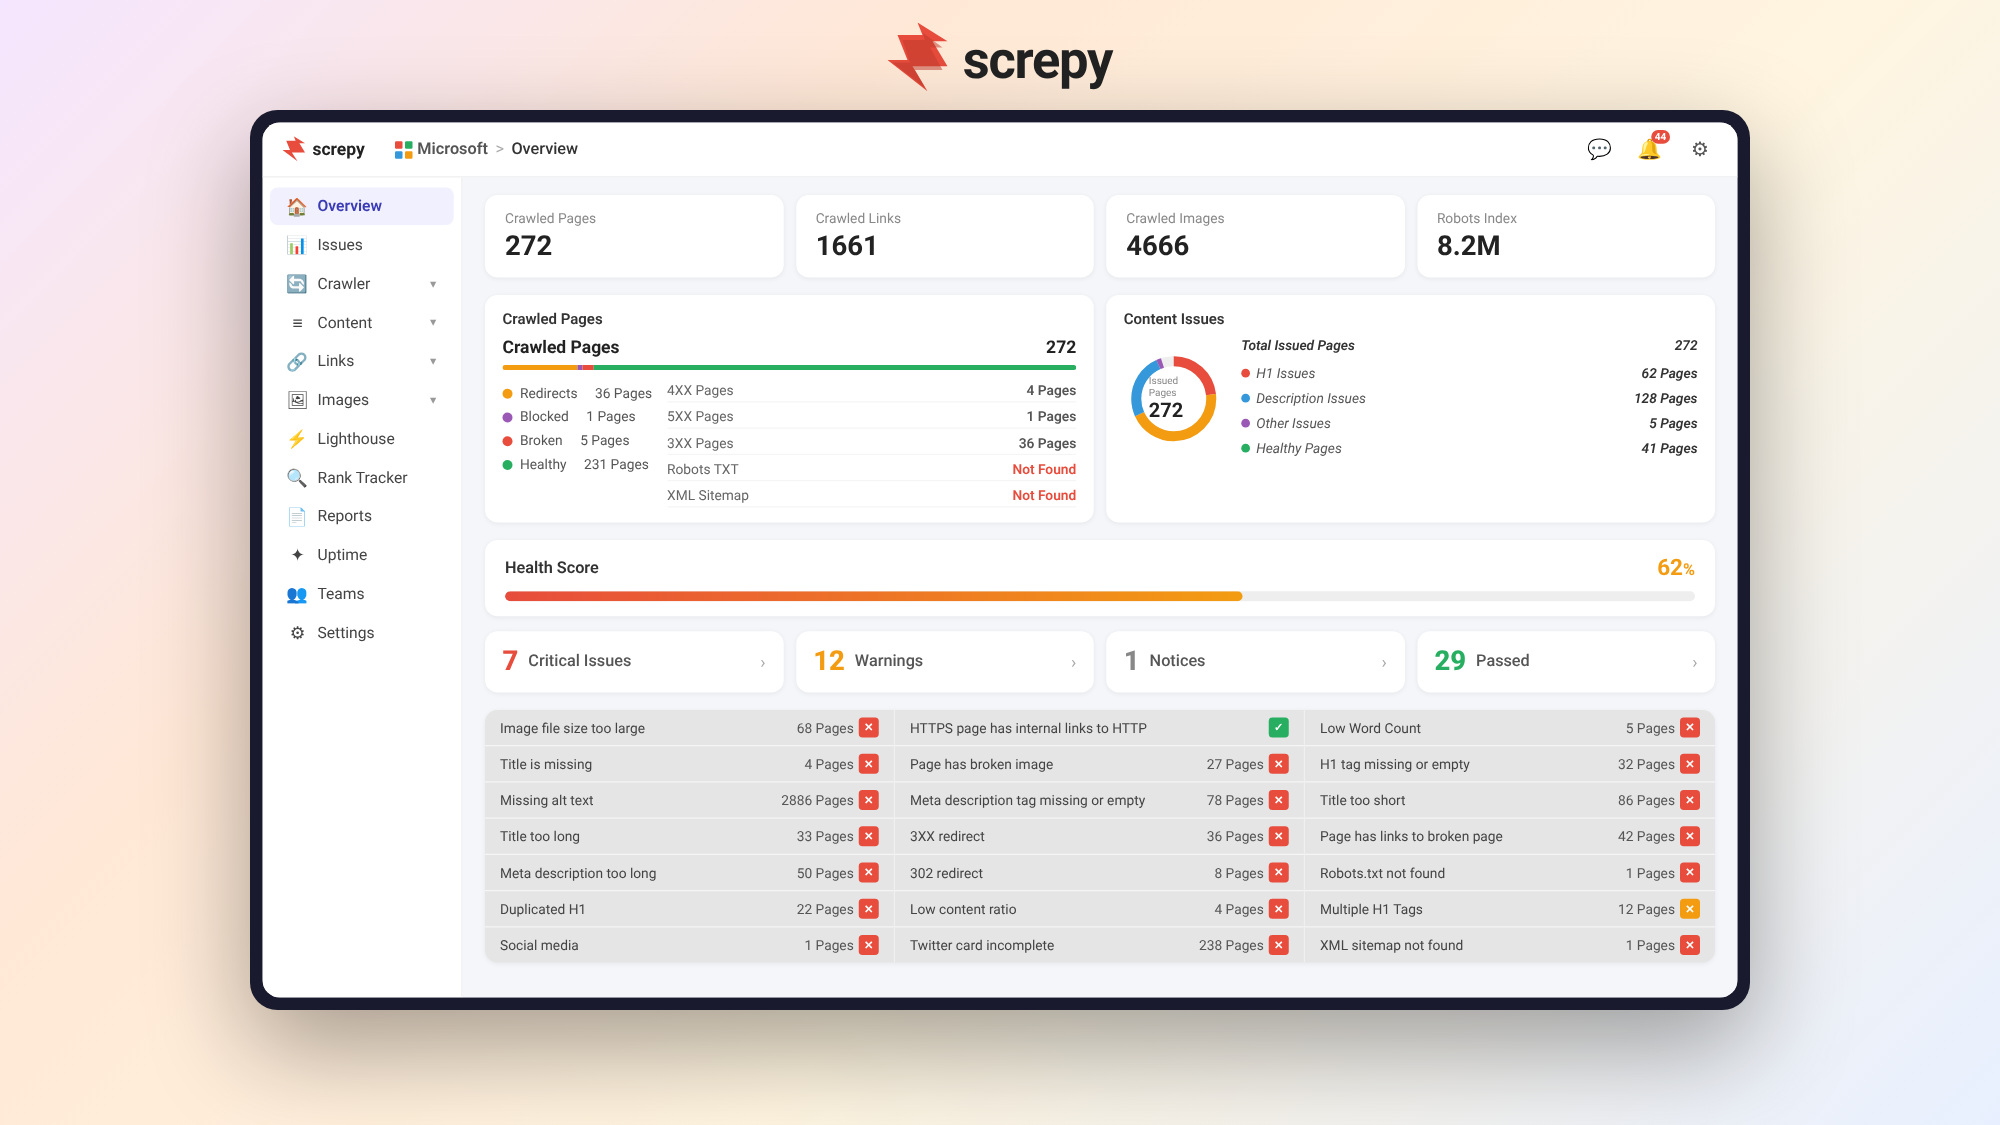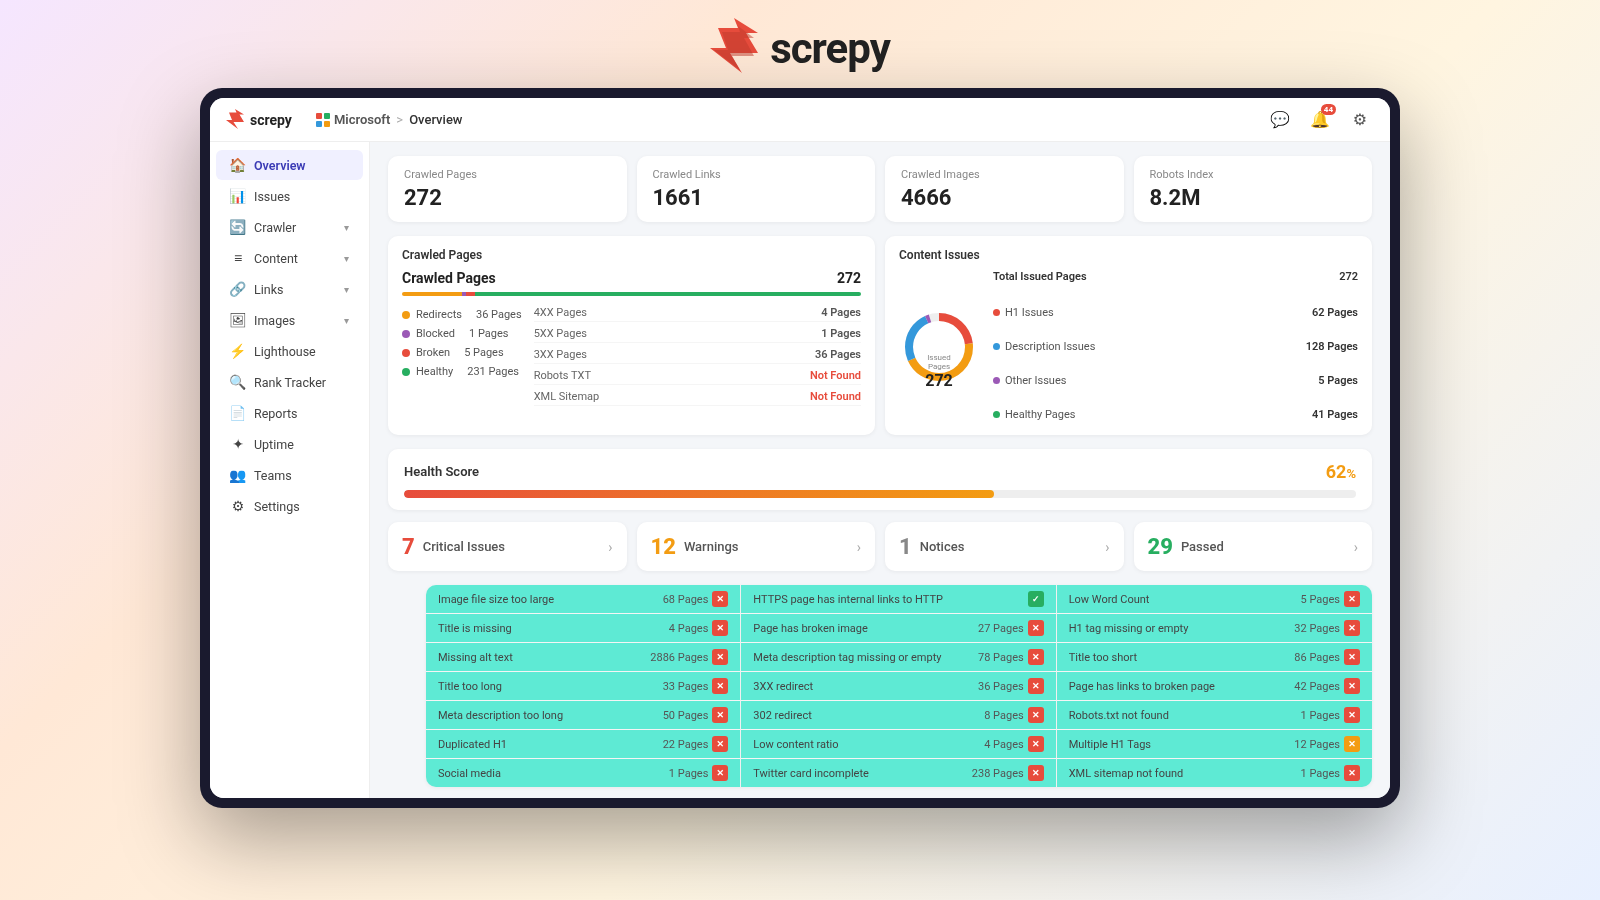--- a/index.html
+++ b/index.html
@@ -224,26 +224,24 @@
       position: relative;
       width: 80px;
       height: 80px;
       flex-shrink: 0;
     }
     .donut-center {
       position: absolute;
       top: 50%;
       left: 50%;
       transform: translate(-50%, -50%);
-      text-align: center;
-      margin-top: 24px;
     }
     .donut-center-label { font-size: 8px; color: #888; }
     .donut-center-value { font-size: 16px; font-weight: 700; color: #222; }
-    .issues-list { flex: 1; display: flex; flex-direction: column; gap: 17px; }
+    .issues-list { flex: 1; display: flex; flex-direction: column; gap: 3px; font-style: italic; }
     .issues-header { display: flex; justify-content: space-between; font-size: 11px; font-weight: 600; color: #333; margin-bottom: 4px; }
     .issue-row { display: flex; justify-content: space-between; align-items: center; font-size: 11px; color: #555; padding: 2px 0; }
     .issue-dot { width: 7px; height: 7px; border-radius: 50%; flex-shrink: 0; margin-right: 5px; }
     .issue-label { display: flex; align-items: center; }
     .issue-pages { font-weight: 600; color: #333; }
     
     .health-card {
       background: white;
       border-radius: 10px;
       padding: 12px 16px;
@@ -279,25 +277,24 @@
     .score-num.warnings { color: #f39c12; }
     .score-num.notices { color: #888; }
     .score-num.passed { color: #27ae60; }
     .score-label { font-size: 13px; color: #555; font-weight: 500; }
     .score-chevron { color: #aaa; font-size: 14px; }
     
     .issues-table {
       display: grid;
       grid-template-columns: 1fr 1fr 1fr;
       gap: 0 0;
-      background: #5eead4;
+      background: #e5e5e5;
       border-radius: 10px;
       box-shadow: 0 1px 4px rgba(0,0,0,0.06);
       overflow: hidden;
-      margin-left: 38px;
     }
     .issues-col { display: flex; flex-direction: column; border-right: 1px solid #f0f0f0; }
     .issues-col:last-child { border-right: none; }
     .issue-table-row {
       display: flex;
       align-items: center;
       justify-content: space-between;
       padding: 6px 12px;
       border-bottom: 1px solid #f5f5f5;
       font-size: 11px;

